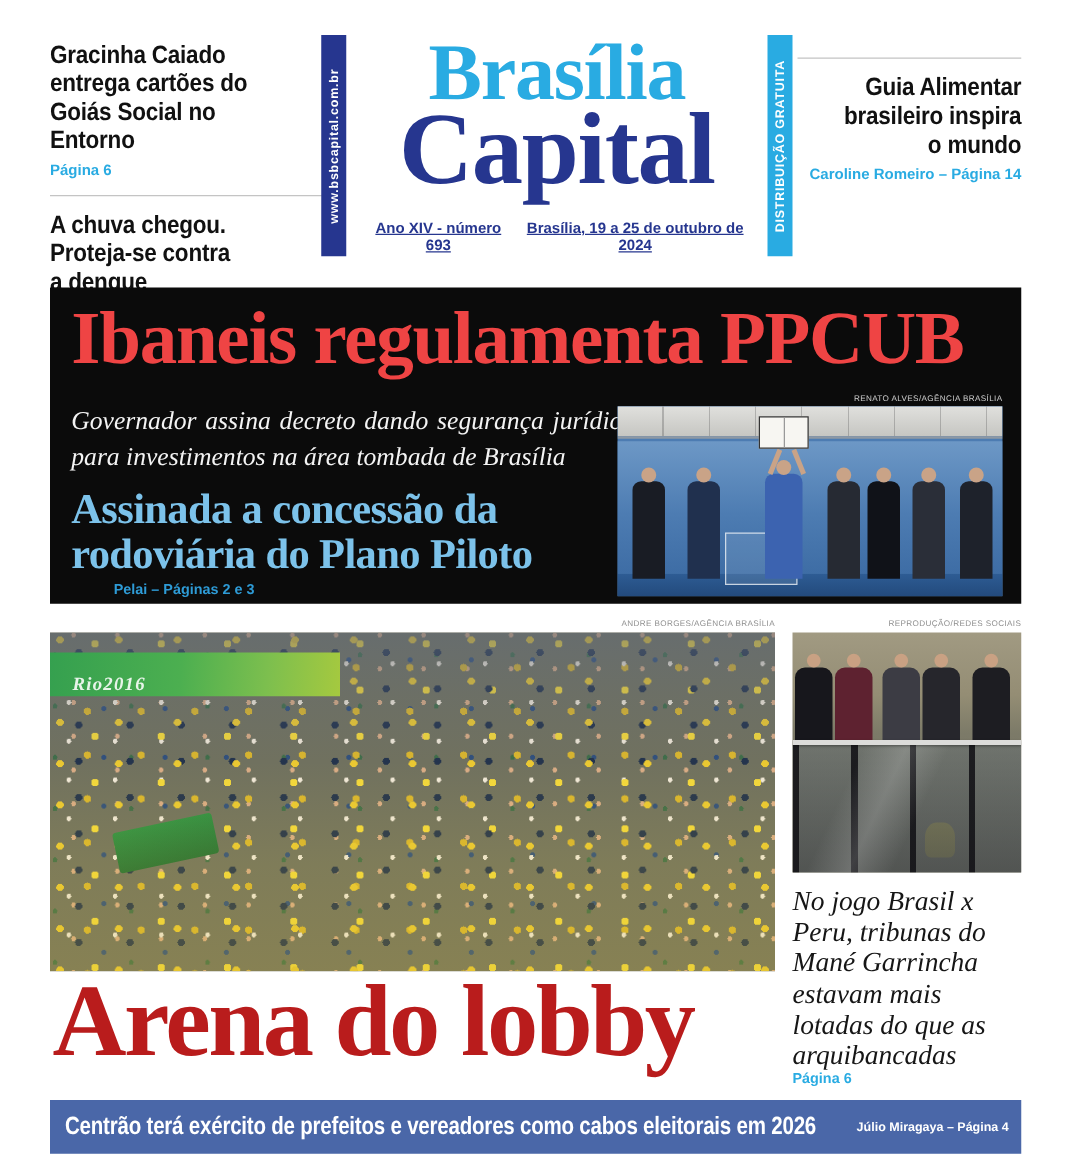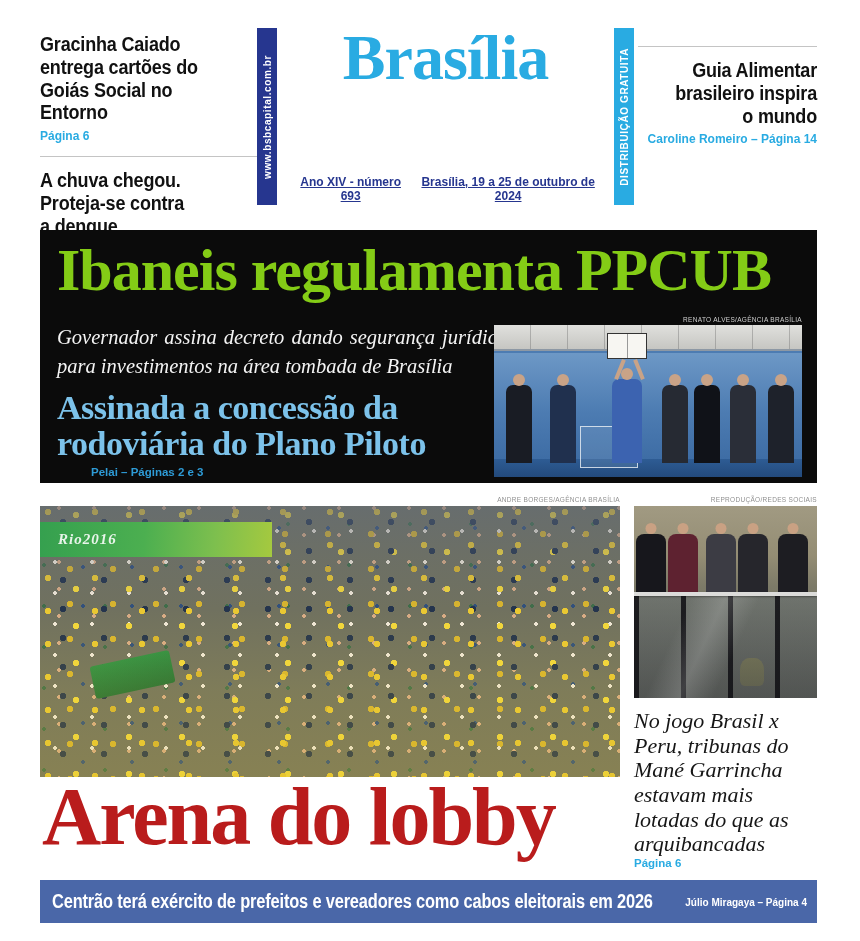--- a/index.html
+++ b/index.html
@@ -37,21 +37,21 @@
   .mast-meta {
     position:absolute; left:14px; right:8px; bottom:2px;
     display:flex; justify-content:space-between;
     font:bold 12px "Liberation Sans", sans-serif; color:#26368F;text-decoration:underline;
   }
 
   
   #lead { position:absolute; left:40px; top:230px; width:777px; height:253px; background:#0b0b0b; }
   .lead-headline {
     position:absolute; left:17px; top:9px; white-space:nowrap;
-    font:bold 60px/1.05 "Liberation Serif", serif; color:#84cc16; letter-spacing:-1px;
+    font:bold 60px/1.05 "Liberation Serif", serif; color:#ef4444; letter-spacing:-1px;
   }
   .lead-deck {
     position:absolute; left:17px; top:93px; width:450px; text-align:justify;
     font:italic 20.5px/1.42 "Liberation Serif", serif; color:#f4f4f4;
   }
   .lead-subhead {
     position:absolute; left:17px; top:160px; white-space:pre-line;
     font:bold 34px/1.07 "Liberation Serif", serif; color:#7CC2EA; letter-spacing:-.5px;
   }
   .lead-pageref { position:absolute; left:17px; top:236px; font:bold 11.5px "Liberation Sans", sans-serif; color:#2E9BD6;margin-left:34px; }
@@ -106,21 +106,21 @@
     background-size:47px 33px, 41px 29px, 53px 37px, 37px 31px, 43px 35px, 61px 41px, 49px 39px, 35px 27px;
   }
   #main-photo::after {
     content:""; position:absolute; inset:0; z-index:1;
     background:linear-gradient(180deg, rgba(96,106,122,.55) 0%, rgba(96,106,122,.25) 18%,
                rgba(0,0,0,0) 38%, rgba(233,205,47,.12) 68%, rgba(216,186,42,.22) 100%);
   }
   .rio-banner {
     position:absolute; left:0; top:6%; width:40%; height:13%; z-index:2;
     background:linear-gradient(95deg,#35a04f 0%,#4caf50 45%,#7dbf4e 75%,#a5c93f 100%);
-    display:flex; align-items:center; padding-left:18px;
+    display:flex; align-items:flex-end; padding-left:18px;
     font:italic bold 15px "Liberation Serif", serif; color:rgba(255,255,255,.88); letter-spacing:1px;
   }
   .crowd-flag { position:absolute; left:9%; top:56%; width:14%; height:12%; border-radius:3px;
     background:linear-gradient(#2f8f44,#246f35); transform:rotate(-12deg); }
 
   
   #side-photo { position:absolute; left:634px; top:506px; width:183px; height:192px; overflow:hidden;
     background:linear-gradient(180deg,#a19a82 0%,#948d74 26%,#7c7a68 42%,#6f6f62 100%); }
   .trib-fig { position:absolute; top:28px; width:30px; height:58px; border-radius:8px 8px 0 0; background:#17171c; z-index:1; }
   .trib-fig::before {
@@ -183,20 +183,21 @@
 
   <div id="masthead">
     <div class="mast-bar left">
       <span>www.bsbcapital.com.br</span>
     </div>
     <div class="mast-bar right">
       <span>DISTRIBUIÇÃO GRATUITA</span>
     </div>
     <div class="mast-center">
       <div class="mast-title1">Brasília</div>
+      <div class="mast-title2">Capital</div>
       <div class="mast-meta">
         <span>Ano XIV - número 693</span>
         <span>Brasília, 19 a 25 de outubro de 2024</span>
       </div>
     </div>
   </div>
 
   <div id="header-right" class="teaser-col">
     <div class="teaser-divider"></div>
     <div>

